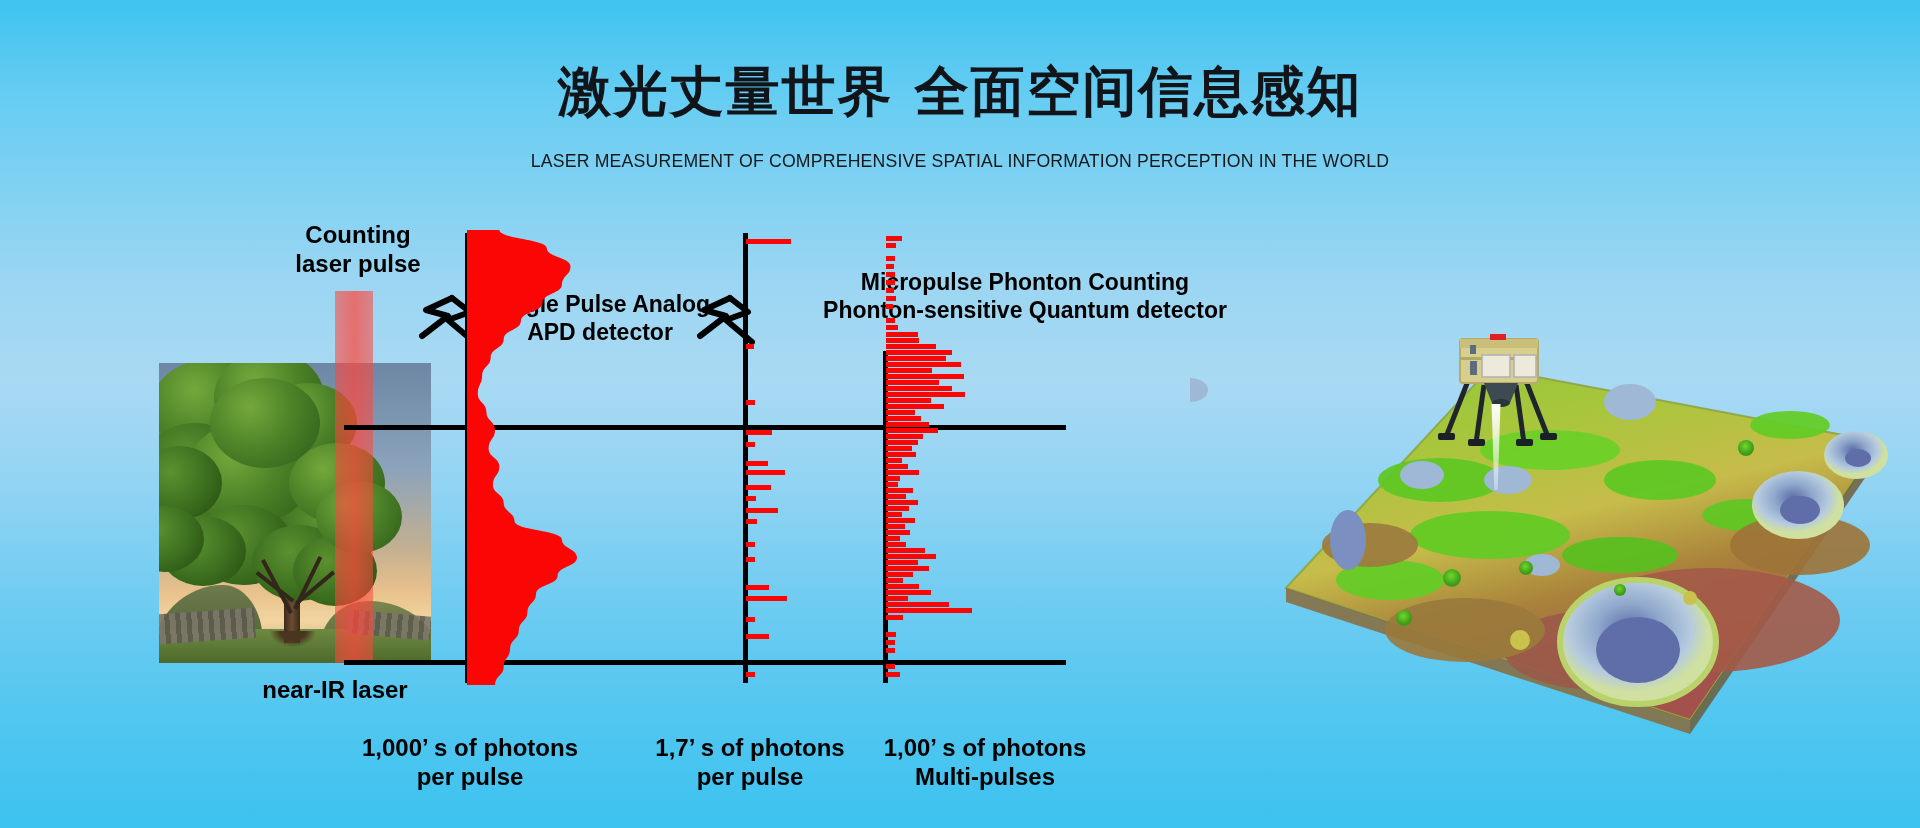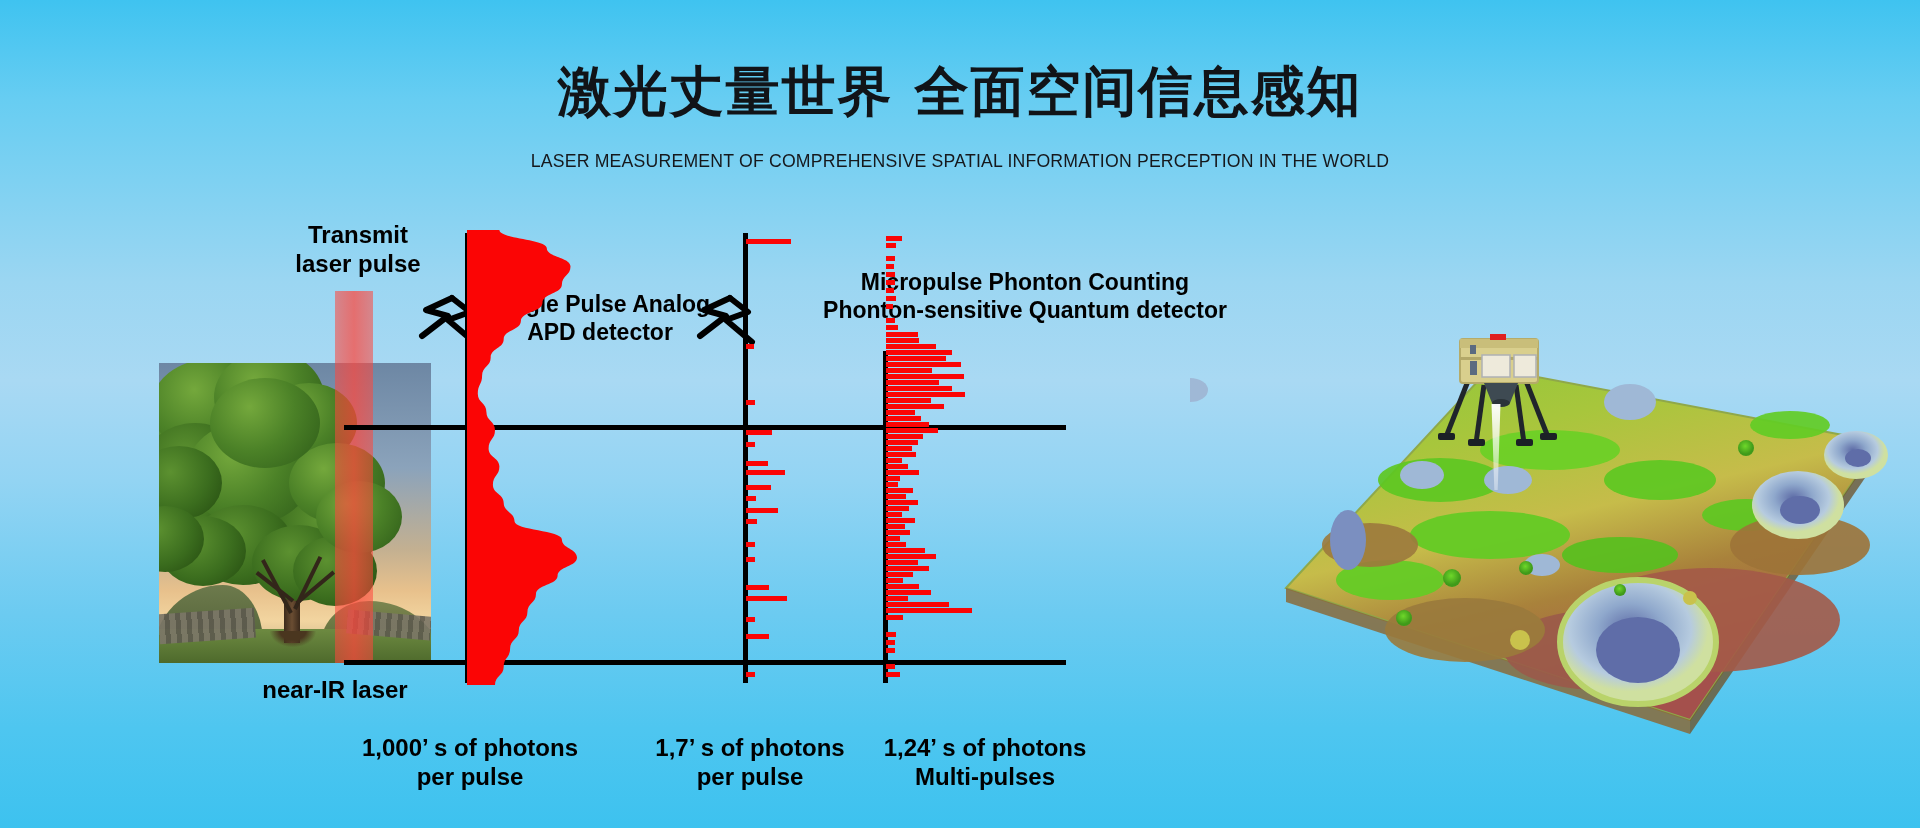--- a/index.html
+++ b/index.html
@@ -183,21 +183,21 @@
         <div class="canopy d" style="left: -33px; top: 143px; width: 78px; height: 66px;"></div>
         <div class="branch" style="left: 130px; top: 190px; width: 4px; height: 60px; transform: rotate(-28deg);"></div>
         <div class="branch" style="left: 134px; top: 188px; width: 4px; height: 58px; transform: rotate(26deg);"></div>
         <div class="branch" style="left: 132px; top: 192px; width: 4px; height: 46px; transform: rotate(-52deg);"></div>
         <div class="branch" style="left: 136px; top: 192px; width: 4px; height: 48px; transform: rotate(50deg);"></div>
       </div>
   </div>
 
   <div id="laser-beam"></div>
 
-  <div class="lbl" id="transmit-label">Transmit
+  <div class="lbl" id="transmit-label">Counting
 laser pulse</div>
   <div class="lbl" id="nearir-label">near-IR laser</div>
   <div class="lbl" id="apd-label">Single Pulse Analog
 APD detector</div>
   <div class="lbl" id="micro-label">Micropulse Phonton Counting
 Phonton-sensitive Quantum detector</div>
 
   <div class="vaxis" id="axis-1"></div>
   <div class="vaxis" id="axis-2"></div>
   <div class="vaxis" id="axis-3"></div>
@@ -302,21 +302,21 @@
       <div class="bar" style="top: 406px; width: 9.36px; background: rgb(251, 5, 5);"></div>
       <div class="bar" style="top: 414px; width: 8.64px; background: rgb(251, 5, 5);"></div>
       <div class="bar" style="top: 430px; width: 8.64px; background: rgb(251, 5, 5);"></div>
       <div class="bar" style="top: 438px; width: 14.4px; background: rgb(251, 5, 5);"></div>
     </div>
 
   <div class="cap" id="cap-1">1,000’ s of photons
 per pulse</div>
   <div class="cap" id="cap-2">1,7’ s of photons
 per pulse</div>
-  <div class="cap" id="cap-3">1,24’ s of photons
+  <div class="cap" id="cap-3">1,00’ s of photons
 Multi-pulses</div>
 
   <svg id="terrain-wrap" viewBox="0 0 730 420">
     <defs>
       <linearGradient id="gTerr" x1="0" y1="0" x2="0.4" y2="1">
         <stop offset="0%" stop-color="#8ec73a"></stop>
         <stop offset="28%" stop-color="#a8c63c"></stop>
         <stop offset="52%" stop-color="#c6bc4a"></stop>
         <stop offset="72%" stop-color="#a9823b"></stop>
         <stop offset="100%" stop-color="#a4504c"></stop>

